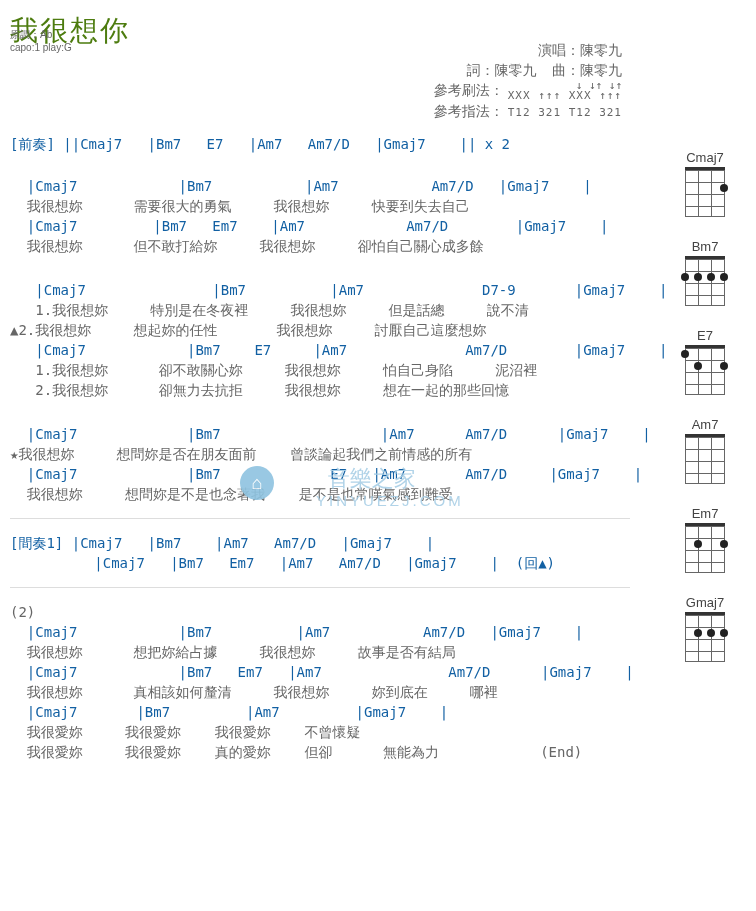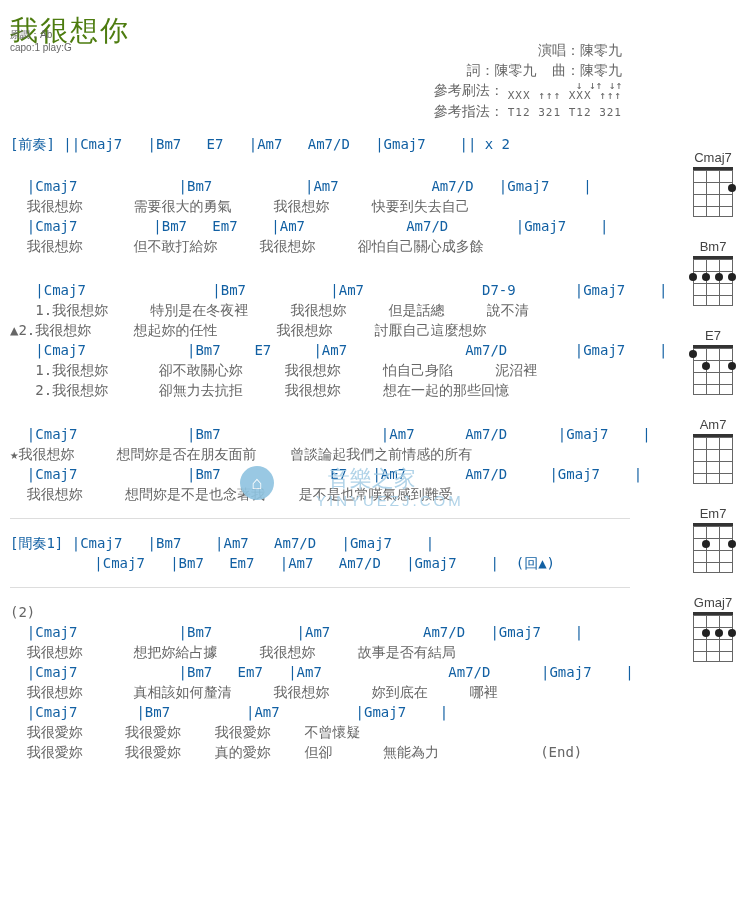--- a/index.html
+++ b/index.html
@@ -63,21 +63,21 @@
   }
   .lyric-row {
     color: #666;
   }
   .section-tag {
     color: #1260a3;
     text-align: right;
   }
   .diagrams {
     position: absolute;
-    right: 16px;
+    right: 24px;
     top: 150px;
     width: 54px;
   }
   .chord-dia {
     margin-bottom: 22px;
     text-align: center;
   }
   .chord-dia .cname {
     font-size: 13px;
     color: #444;

